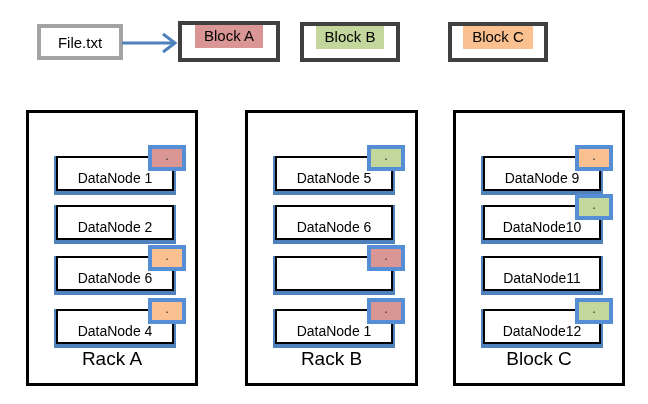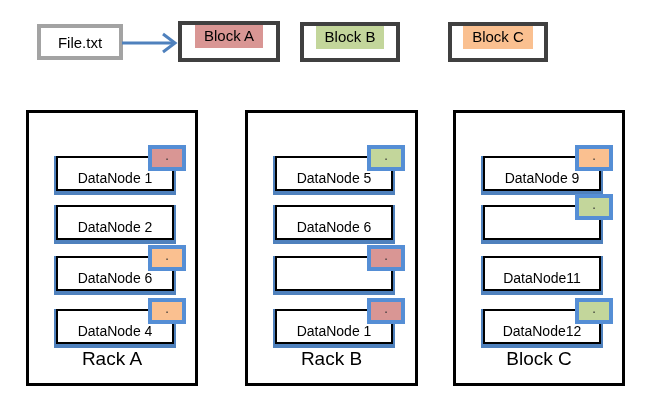--- a/index.html
+++ b/index.html
@@ -170,20 +170,21 @@
   </div>
 
   <div class="rack c">
     <div class="datanode n1">
       <span>DataNode 9</span>
       <span class="replica-badge" style="background: rgb(250, 192, 144);">
         <span class="replica-dot">.</span>
       </span>
     </div>
     <div class="datanode n2">
+      <span>DataNode10</span>
       <span class="replica-badge" style="background: rgb(195, 214, 155);">
         <span class="replica-dot">.</span>
       </span>
     </div>
     <div class="datanode n3">
       <span>DataNode11</span>
     </div>
     <div class="datanode n4">
       <span>DataNode12</span>
       <span class="replica-badge" style="background: rgb(195, 214, 155);">

